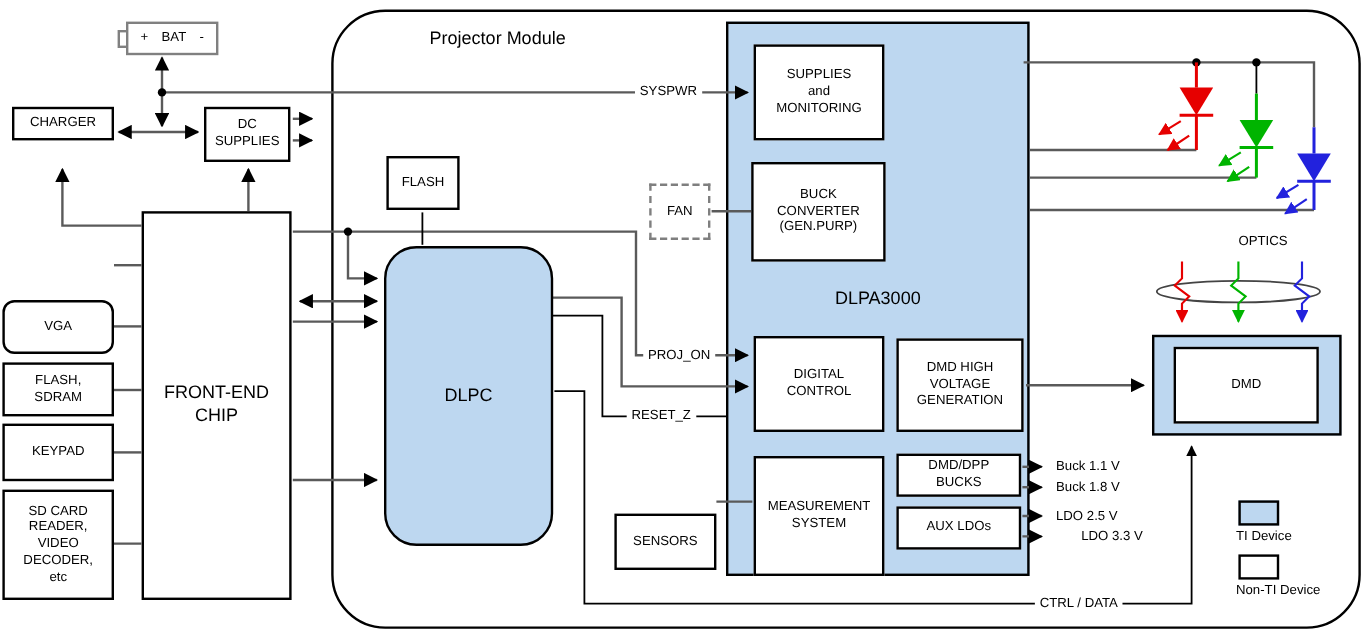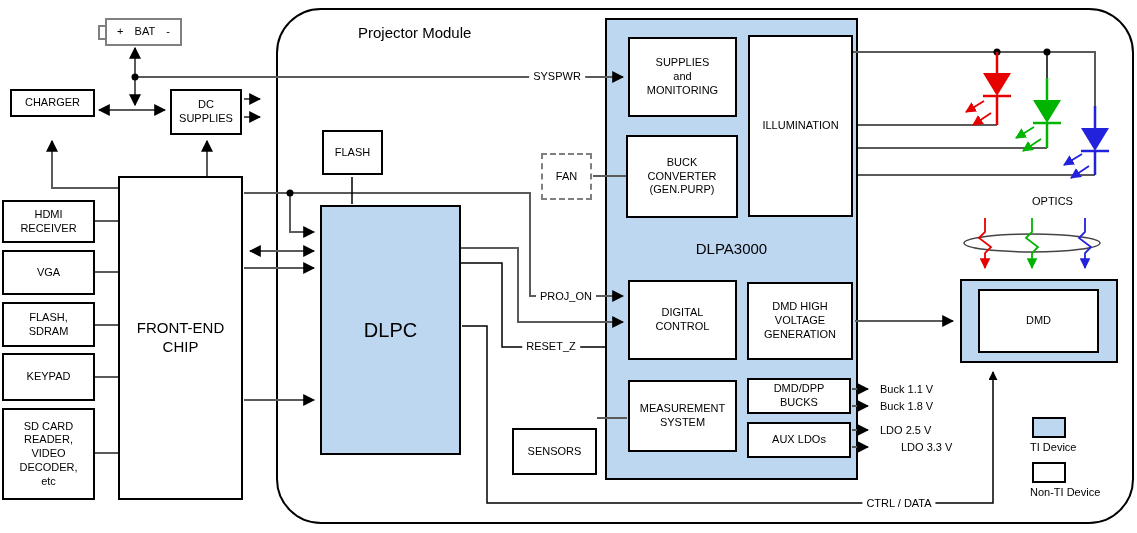--- a/index.html
+++ b/index.html
@@ -138,53 +138,50 @@
     <span>BAT</span>
     <span>-</span>
   </div>
 
   <div class="bx" style="left:10px;top:89px;width:85px;height:28px;">CHARGER</div>
   <div class="bx" style="left:170px;top:89px;width:72px;height:46px;">DC
 SUPPLIES</div>
   <div class="bx title15" style="left:118px;top:176px;width:125px;height:324px;">FRONT-END
 CHIP</div>
 
-  <div class="bx" style="left:2px;top:200px;width:93px;height:43px;">HDMI
-RECEIVER</div>
-  <div class="bx" style="left:2px;top:250px;width:93px;height:45px;">VGA</div>
+  <div class="bx" style="left:2px;top:250px;width:93px;height:45px;border-radius:10px;">VGA</div>
   <div class="bx" style="left:2px;top:302px;width:93px;height:45px;">FLASH,
 SDRAM</div>
   <div class="bx" style="left:2px;top:353px;width:93px;height:48px;">KEYPAD</div>
   <div class="bx" style="left:2px;top:408px;width:93px;height:92px;">SD CARD
 READER,
 VIDEO
 DECODER,
 etc</div>
 
   <div class="freetxt title15" style="left:358px;top:24px;">Projector Module</div>
 
   <div class="bx" style="left:322px;top:130px;width:61px;height:45px;">FLASH</div>
-  <div class="bx blue" style="left:320px;top:205px;width:141px;height:250px;font-size:20px;">DLPC</div>
+  <div class="bx blue" style="left:320px;top:205px;width:141px;height:250px;font-size:15px;border-radius:27px;">DLPC</div>
   <div class="bx" style="left:541px;top:153px;width:51px;height:47px;border:2.5px dashed #7f7f7f;">FAN</div>
   <div class="bx" style="left:512px;top:395px;width:85px;height:47px;margin-top:33px;">SENSORS</div>
 
   <div class="bx" style="left:628px;top:37px;width:109px;height:80px;">SUPPLIES
 and
 MONITORING</div>
   <div class="bx" style="left:626px;top:135px;width:112px;height:83px;">BUCK
 CONVERTER
 (GEN.PURP)</div>
-  <div class="bx" style="left:748px;top:35px;width:105px;height:182px;">ILLUMINATION</div>
   <div class="freetxt title15" style="left:605px;top:240px;width:253px;text-align:center;">DLPA3000</div>
   <div class="bx" style="left:628px;top:280px;width:109px;height:80px;">DIGITAL
 CONTROL</div>
   <div class="bx" style="left:747px;top:282px;width:106px;height:78px;">DMD HIGH
 VOLTAGE
 GENERATION</div>
-  <div class="bx" style="left:628px;top:380px;width:109px;height:72px;">MEASUREMENT
+  <div class="bx" style="left:628px;top:380px;width:109px;height:100px;">MEASUREMENT
 SYSTEM</div>
   <div class="bx" style="left:747px;top:378px;width:104px;height:36px;">DMD/DPP
 BUCKS</div>
   <div class="bx" style="left:747px;top:422px;width:104px;height:36px;">AUX LDOs</div>
 
   <div class="freetxt" style="left:1032px;top:195px;">OPTICS</div>
   <div class="bx" style="left:978px;top:289px;width:121px;height:64px;">DMD</div>
 
   <div class="sig" style="left:557px;top:76px;">SYSPWR</div>
   <div class="sig" style="left:566px;top:296px;">PROJ_ON</div>

